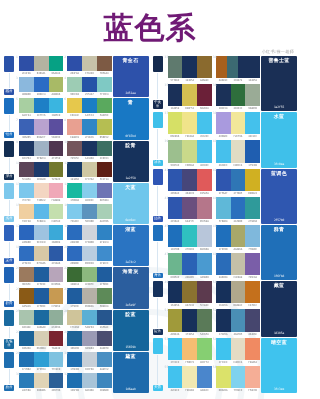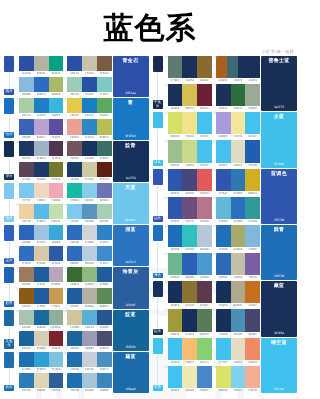--- a/index.html
+++ b/index.html
@@ -163,21 +163,21 @@
         <circle cx="150" cy="150" r="92"></circle>
         <circle cx="150" cy="150" r="70"></circle>
       </g>
       <g fill="#eef3f7">
         <circle cx="150" cy="150" r="40"></circle>
       </g>
     </svg>
   </div>
 
   <div id="header">
-    <div id="title" style="color: #000000;">蓝色系</div>
+    <div id="title" style="color: #701a75;">蓝色系</div>
     <div id="credit">小红书:徐一老师</div>
   </div>
 
   <div id="body">
       <div class="column">
         <div class="group">
           <div class="tab">
             <div class="tab-chip" style="background: rgb(42, 82, 168);"></div>
             <div class="tab-rail"></div>
             <div class="tab-name" style="background: rgb(42, 82, 168);">藏蓝</div>

